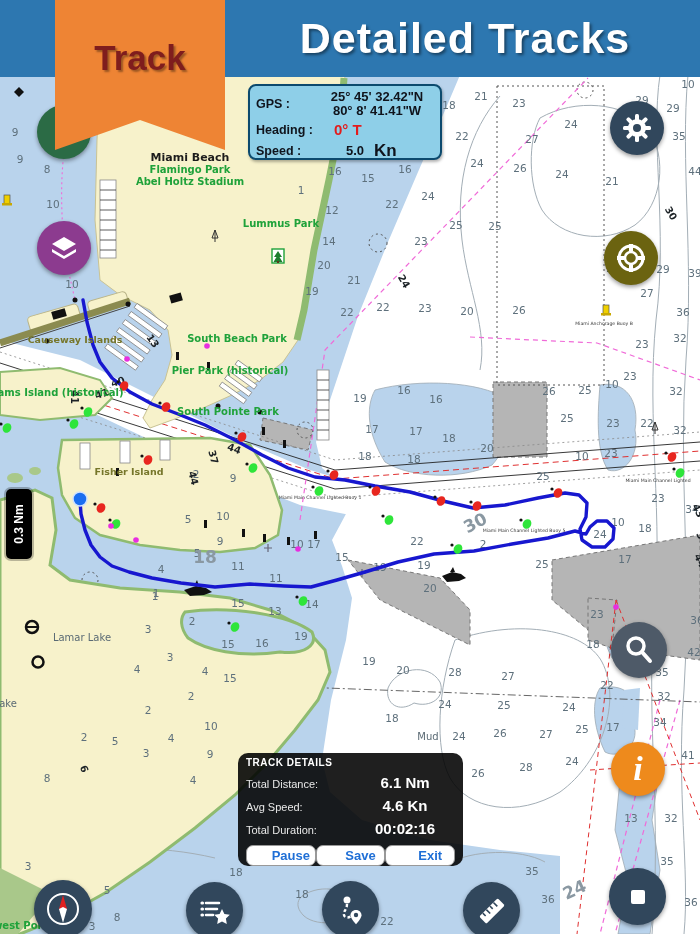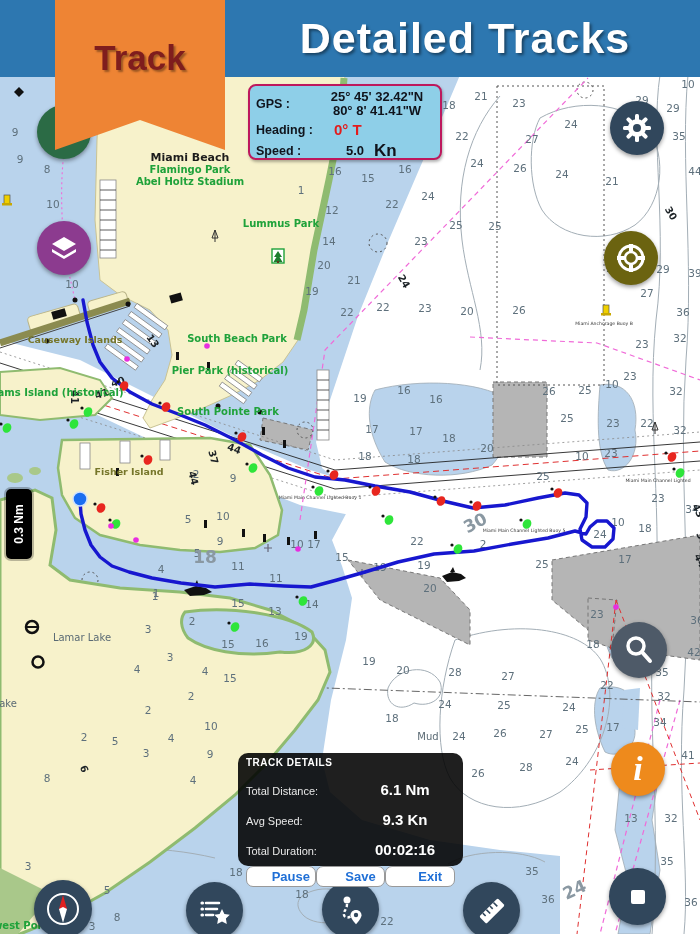--- a/index.html
+++ b/index.html
@@ -10,42 +10,42 @@
   #title{position:absolute;left:230px;top:0;width:470px;height:77px;display:flex;align-items:center;justify-content:center;
          color:#fff;font-size:43px;font-weight:bold;letter-spacing:1px;
          text-shadow:2px 2px 3px rgba(0,0,0,.45);}
   #ribbon{position:absolute;left:55px;top:0;width:170px;height:150px;background:#ee8434;z-index:50;
           clip-path:polygon(0 0,100% 0,100% 100%,50% 80%,0 100%);
           filter:drop-shadow(2px 3px 4px rgba(0,0,0,.4));}
   #ribbon span{position:absolute;left:0;top:38px;width:100%;text-align:center;color:#7f1d1d;
           font-size:35px;font-weight:bold;text-shadow:2px 2px 2px rgba(0,0,0,.35);}
   
   #gpsbox{position:absolute;left:248px;top:84px;width:194px;height:76px;background:#8ecfe8;
-          border:2px solid #be185d;border-radius:8px;z-index:45;padding:3px 6px;box-sizing:border-box;
+          border:2px solid #0c4a6e;border-radius:8px;z-index:45;padding:3px 6px;box-sizing:border-box;
           color:#10141c;font-weight:bold;box-shadow:1px 2px 3px rgba(0,0,0,.3);}
   .gpsrow{display:flex;align-items:center;font-size:12.5px;}
   #gpscoords{flex:1;text-align:center;font-size:13px;line-height:14px;}
   .glabel{width:64px;}
   #heading-val{color:#e31c1c;font-size:15px;margin-left:14px;}
   #speed-val{margin-left:26px;font-size:13px;}
   #speed-unit{margin-left:10px;font-size:17px;}
   
   .rbtn{position:absolute;border-radius:50%;display:flex;align-items:center;justify-content:center;
         z-index:30;box-shadow:0 2px 4px rgba(0,0,0,.4);}
   
   #scalebar{position:absolute;left:6px;top:489px;width:26px;height:70px;background:#000;border-radius:5px;
             z-index:30;display:flex;align-items:center;justify-content:center;box-shadow:0 0 0 2px rgba(0,0,0,.25);}
   #scalebar span{color:#fff;font-size:12px;font-weight:bold;transform:rotate(-90deg);white-space:nowrap;}
   
   #trackpanel{position:absolute;left:238px;top:753px;width:225px;height:113px;background:rgba(0,0,0,.88);
               border-radius:10px;z-index:46;color:#fff;padding:4px 8px;box-sizing:border-box;}
   #trackpanel h4{margin:0;font-size:10px;letter-spacing:.5px;font-weight:bold;}
   .trow{display:flex;align-items:baseline;margin-top:6px;font-size:11px;}
   .trow .tl{flex:1;color:#e8e8e8;}
-  .trow .tv{font-weight:bold;font-size:15px;text-align:center;width:100px;margin-top:7px;}
+  .trow .tv{font-weight:bold;font-size:15px;text-align:center;width:100px;}
   #tbuttons{display:flex;justify-content:space-between;margin-top:8px;}
   .pbtn{background:#fff;border:1px solid #999;border-radius:7px;color:#1f6fd6;font-weight:bold;
         font-size:13px;width:62px;height:19px;display:flex;align-items:center;justify-content:center;cursor:pointer;padding-left:20px;}
   svg text{font-family:"DejaVu Sans",sans-serif;}
   text.depth{font-size:10.5px;fill:#5e707c;}
   text.chnum{font-size:10px;fill:#1c2226;font-weight:bold;}
   text.chnum.big{font-size:17px;fill:#8a98a2;font-weight:bold;}
   text.lab-green{font-size:10px;font-weight:bold;fill:#1fa23a;}
   text.lab-olive{font-size:9.5px;font-weight:bold;fill:#76762a;}
   text.lab-black{font-size:11px;font-weight:bold;fill:#1c1c1c;}
@@ -587,21 +587,21 @@
   </div>
 
   <div id="trackpanel">
     <h4>TRACK DETAILS</h4>
     <div class="trow">
       <span class="tl">Total Distance:</span>
       <span class="tv">6.1 Nm</span>
     </div>
     <div class="trow">
       <span class="tl">Avg Speed:</span>
-      <span class="tv">9.3  Kn</span>
+      <span class="tv">4.6  Kn</span>
     </div>
     <div class="trow">
       <span class="tl">Total Duration:</span>
       <span class="tv">00:02:16</span>
     </div>
     <div id="tbuttons">
       <div class="pbtn">Pause</div>
       <div class="pbtn">Save</div>
       <div class="pbtn">Exit</div>
     </div>

